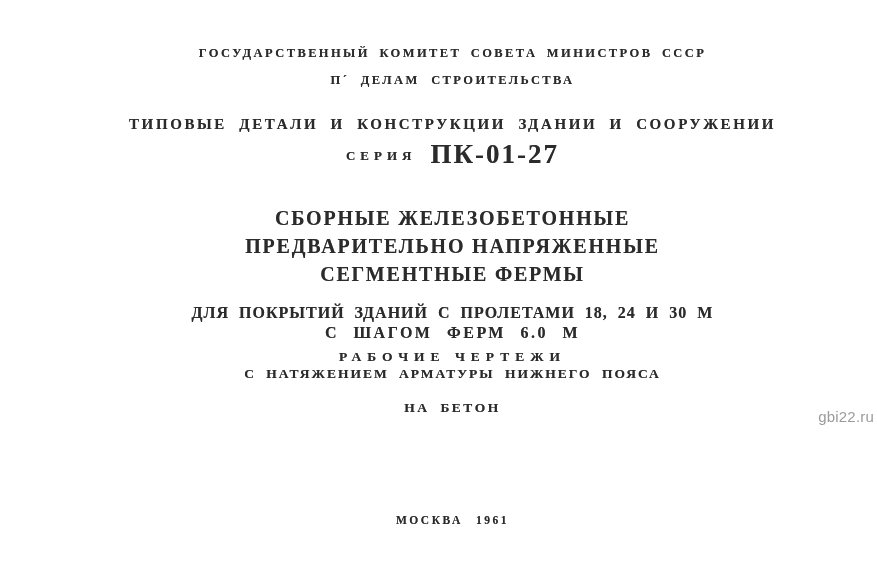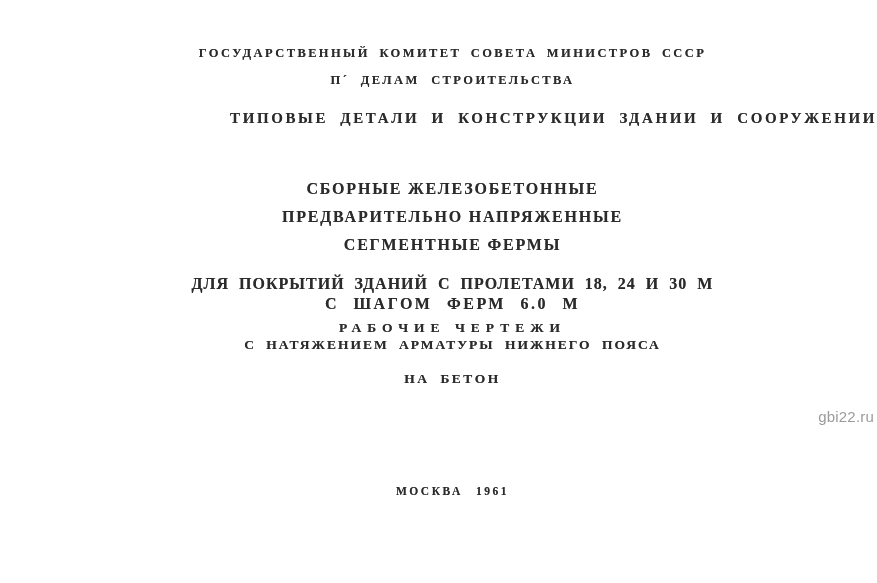--- a/index.html
+++ b/index.html
@@ -42,41 +42,40 @@
     letter-spacing: 2.4px;
     word-spacing: 4px;
   }
   .org-line2 {
     margin-top: 12px;
     font-size: 12.5px;
     letter-spacing: 2.4px;
     word-spacing: 6px;
   }
   .series-line {
-    margin-top: 22px;
+    margin-top: 28px;
     font-size: 15px;
     letter-spacing: 2.6px;
     word-spacing: 6px;
-    text-align: right;
   }
   .series-code-row {
     margin-top: 6px;
     font-size: 13px;
     letter-spacing: 5px;
     word-spacing: 8px;
   }
   .series-code {
     font-size: 27px;
     letter-spacing: 2px;
     vertical-align: -3px;
     margin-left: 14px;
   }
   .main-title {
-    margin-top: 48px;
-    font-size: 16px;
+    margin-top: 34px;
+    font-size: 20px;
     letter-spacing: 1.8px;
     line-height: 28px;
   }
   .subtitle-line1 {
     margin-top: 16px;
     font-size: 16px;
     letter-spacing: 1px;
     word-spacing: 5px;
   }
   .subtitle-line2 {
@@ -141,20 +140,23 @@
 <body>
 
 <div class="page">
   <div class="content">
 
     <div class="txt org-line1">ГОСУДАРСТВЕННЫЙ КОМИТЕТ СОВЕТА МИНИСТРОВ СССР</div>
     <div class="txt org-line2">П´ ДЕЛАМ СТРОИТЕЛЬСТВА</div>
 
     <div class="txt series-line">ТИПОВЫЕ ДЕТАЛИ И КОНСТРУКЦИИ ЗДАНИИ И СООРУЖЕНИИ</div>
 
+    <div class="txt series-code-row">
+      <span>СЕРИЯ</span><span class="series-code">ПК-01-27</span>
+    </div>
 
     <div class="txt main-title">
       <div>СБОРНЫЕ ЖЕЛЕЗОБЕТОННЫЕ</div>
       <div>ПРЕДВАРИТЕЛЬНО НАПРЯЖЕННЫЕ</div>
       <div>СЕГМЕНТНЫЕ ФЕРМЫ</div>
     </div>
 
     <div class="txt subtitle-line1">ДЛЯ ПОКРЫТИЙ ЗДАНИЙ С ПРОЛЕТАМИ 18, 24 и 30 м</div>
     <div class="txt subtitle-line2">С ШАГОМ ФЕРМ 6.0 м</div>
 

